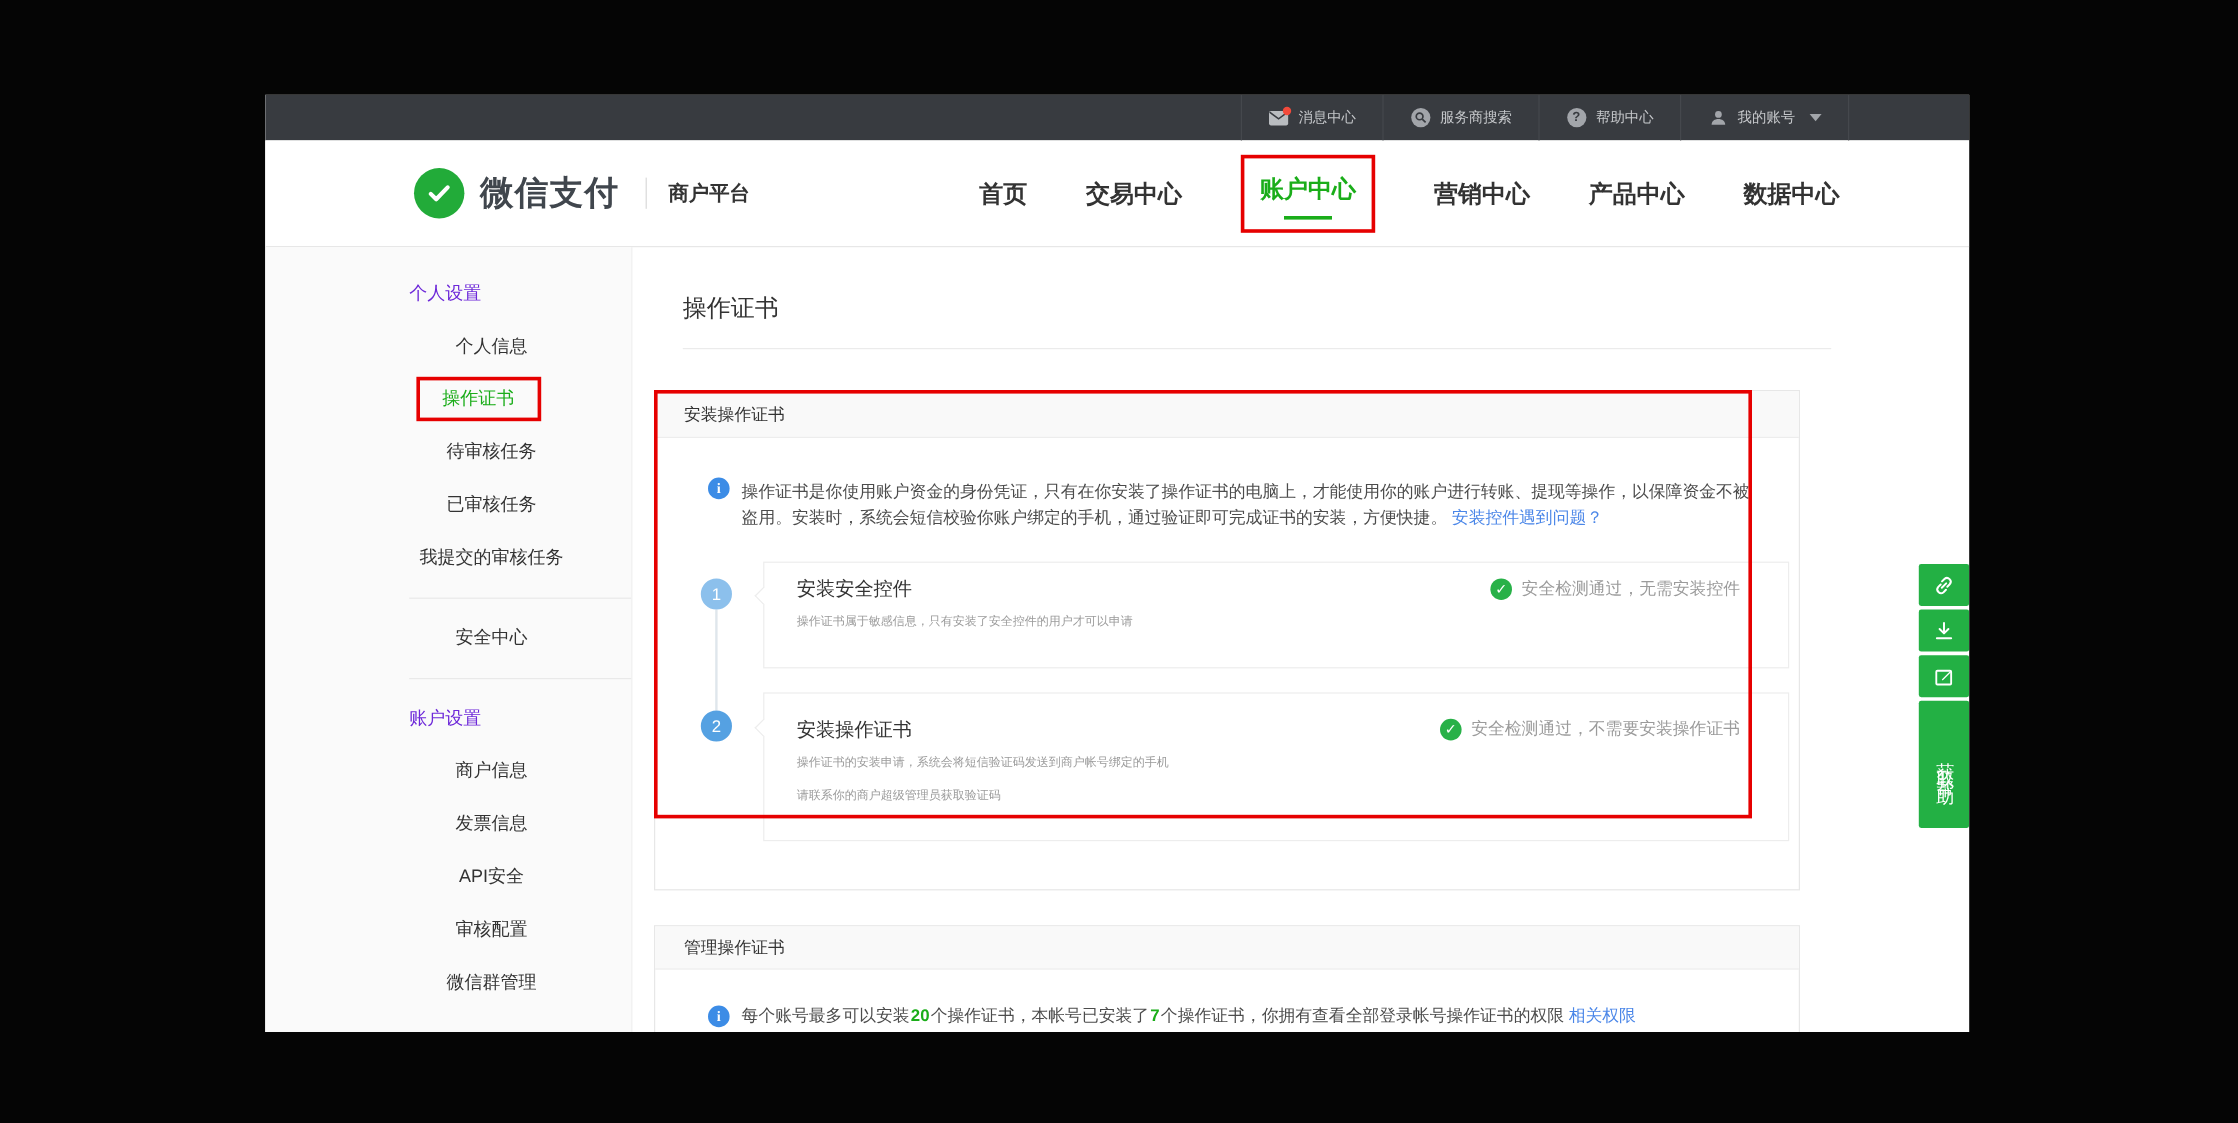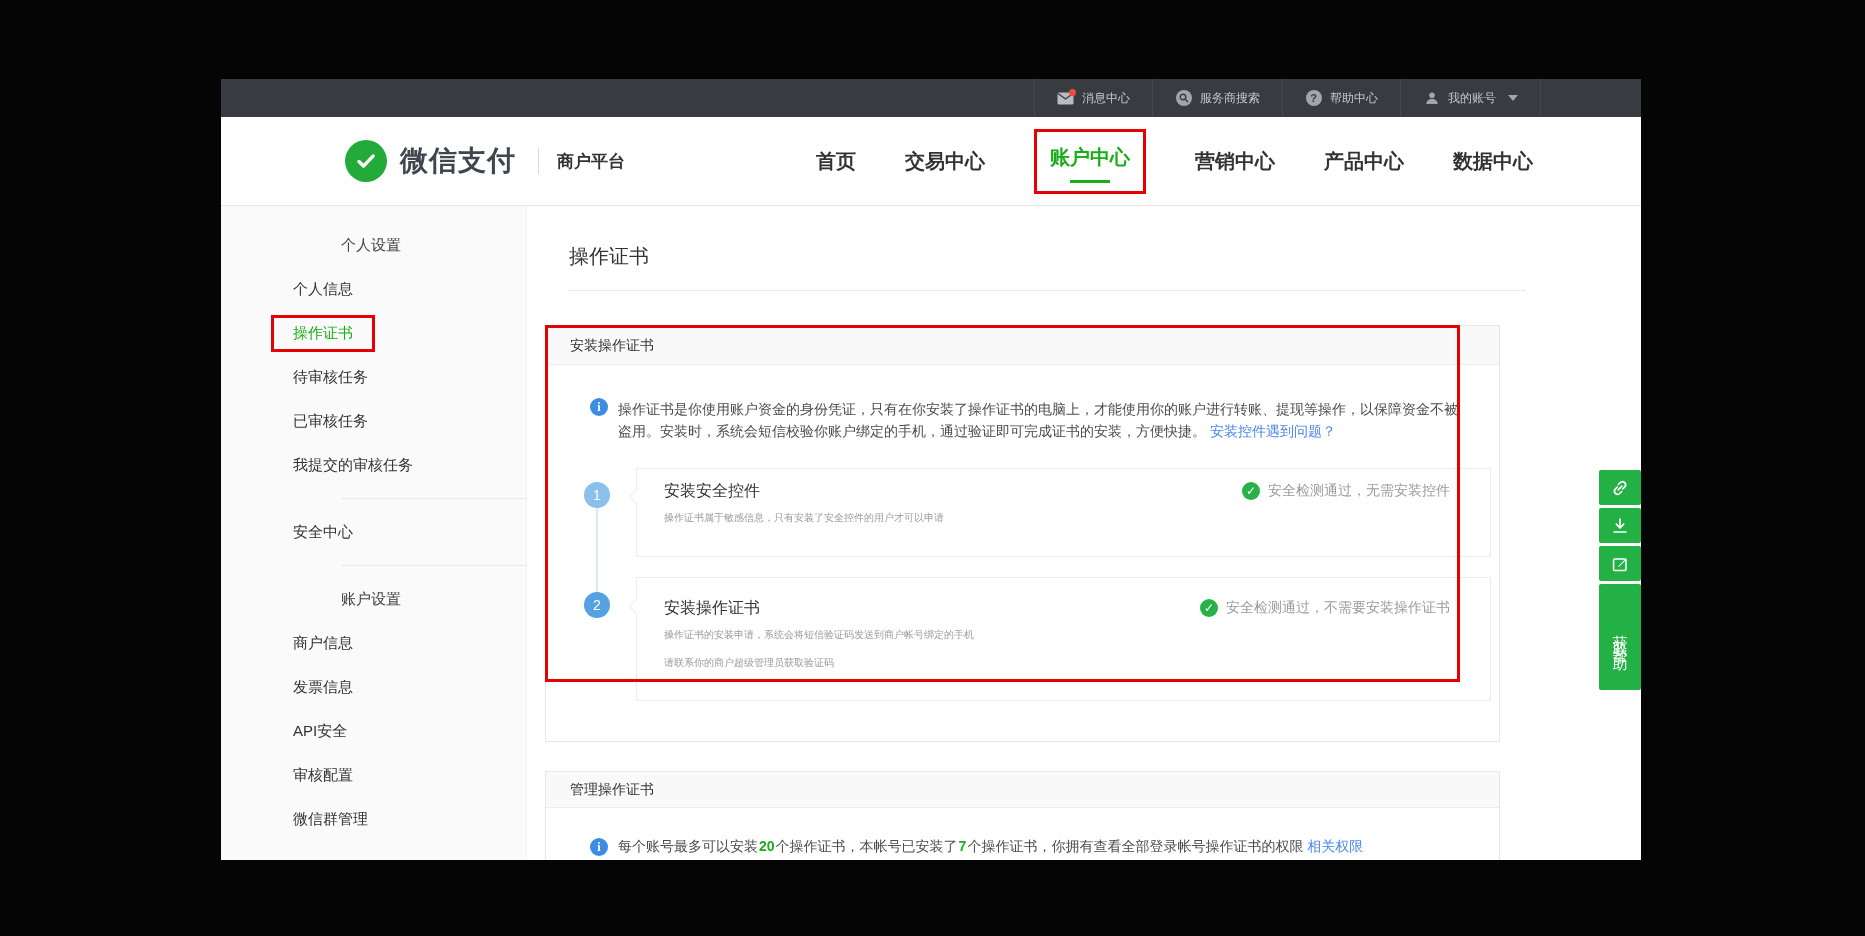--- a/index.html
+++ b/index.html
@@ -26,22 +26,22 @@
   .platform-text { font-size:17px; color:#333; }
   .nav { margin-left:auto; display:flex; align-items:center; gap:49px; padding-right:108px; }
   .nav-item { font-size:20px; color:#333; cursor:pointer; white-space:nowrap; }
   .nav-active-box { border:3px solid #e60000; padding:12px 13px 20px; position:relative; }
   .nav-item.active { color:#1aad19; }
   .nav-underline { position:absolute; left:50%; transform:translateX(-50%); bottom:8px; width:40px; height:3px; background:#1aad19; }
 
   
   .body-row { display:flex; height:654px; }
   .sidebar { width:306px; background:#fafafa; border-right:1px solid #f0f0f0; padding-top:17px; flex-shrink:0; }
-  .side-group { height:44px; line-height:44px; padding-left:120px; color:#404040; font-size:15px; }
-  .side-item { height:44px; line-height:44px; padding-left:72px; color:#333; font-size:15px; cursor:pointer; }
+  .side-group { height:44px; line-height:44px; padding-left:120px; color:#6d28d9; font-size:15px; }
+  .side-item { height:44px; line-height:44px; padding-left:72px; color:#333; font-size:15px; cursor:pointer;text-align:center; }
   .side-divider { height:1px; background:#e9e9e9; margin:11px 0 11px 120px; }
   .side-redbox { display:inline-block; line-height:normal; border:3px solid #e60000; padding:6px 19px; margin-left:-22px; color:#1aad19; }
 
   .main { flex:1; position:relative; }
   .page-title { font-size:20px; color:#333; margin:37px 0 0 42px; }
   .title-divider { height:1px; background:#ebebeb; margin:20px 0 0 42px; width:957px; }
 
   .panel { width:955px; border:1px solid #e7e7e7; margin-left:18px; position:relative; background:#fff; }
   .panel-1 { margin-top:34px; height:417px; }
   .panel-2 { margin-top:29px; height:130px; }

